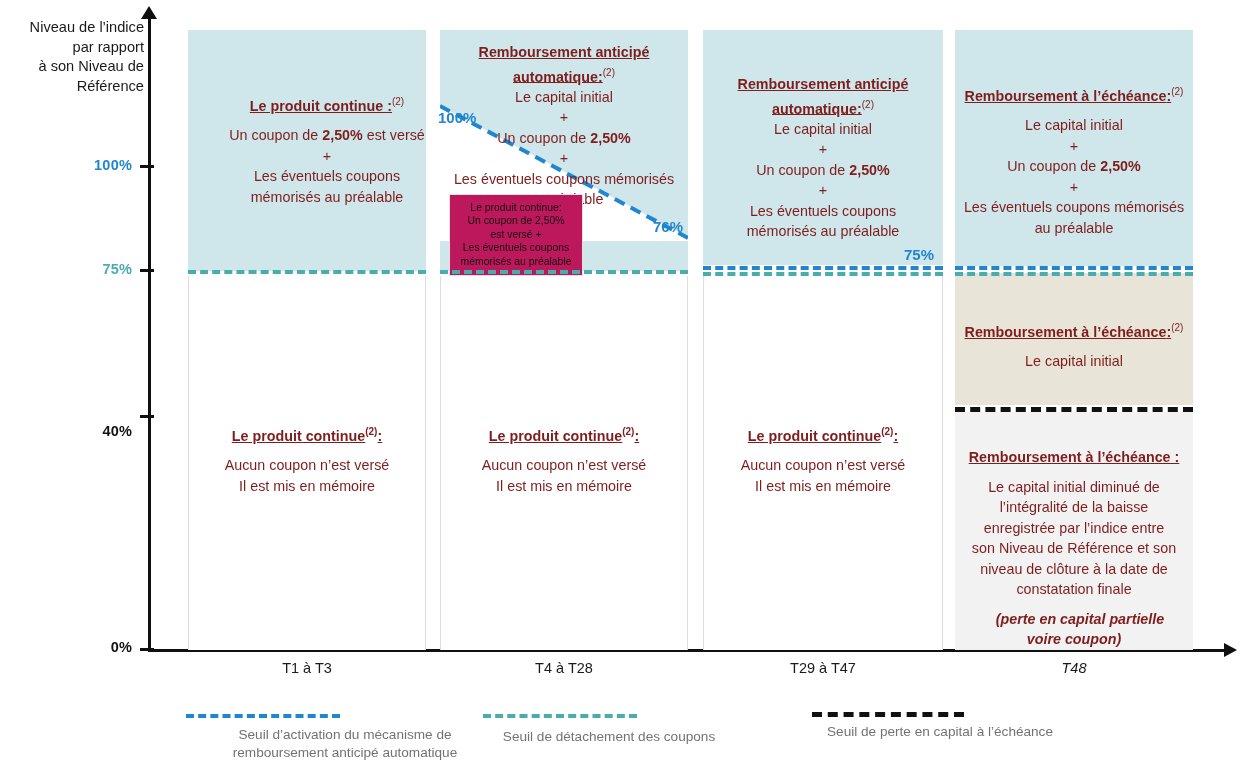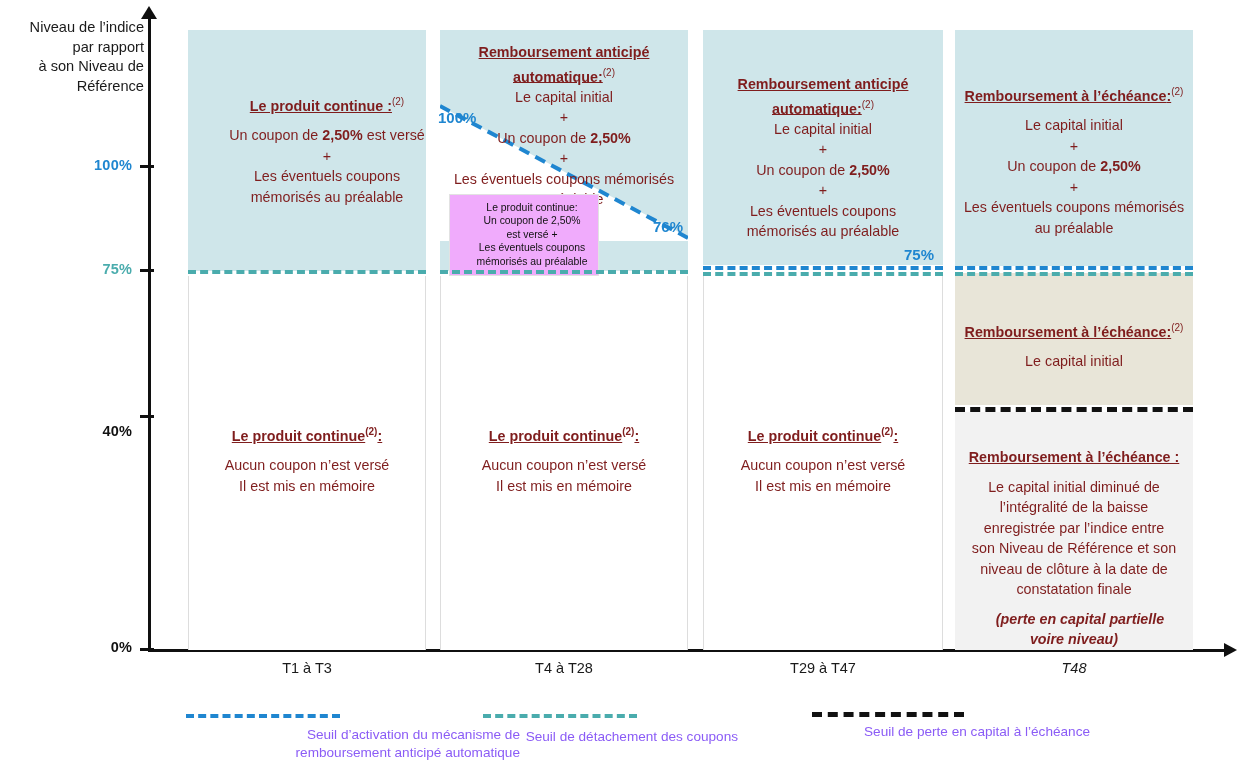--- a/index.html
+++ b/index.html
@@ -38,43 +38,43 @@
   .txt{position:absolute;left:0;right:0;text-align:center;line-height:20.5px;font-size:14.3px;color:#7f1d1d;}
   .txt .hd{font-weight:bold;text-decoration:underline;}
   .txt .b{font-weight:bold;}
   .sup{font-size:10px;vertical-align:super;font-weight:bold;text-decoration:none;display:inline-block;}
   .sup-n{font-size:10px;vertical-align:super;font-weight:normal;text-decoration:none;display:inline-block;}
   .gap{display:block;height:9px;}
 
   
   #inset-box{
     position:absolute;left:9px;top:194px;width:124px;
-    background:#f0abfc;border:1px solid #e2e2e2;
-    padding:6px 4px 7px 20px;text-align:center;
+    background:#be185d;border:1px solid #e2e2e2;
+    padding:6px 4px 7px 4px;text-align:center;
     font-size:10.4px;line-height:13.4px;color:#111;
   }
 
   
   .dash{position:absolute;height:0;border-top-style:dashed;}
   .dash-blue{border-top:4px dashed #1f86d0;}
   .dash-teal{border-top:4px dashed #4aacad;}
   .dash-black{border-top:5px dashed #111111;}
 
   
   #diag-wrap{position:absolute;left:0;top:0;width:100%;height:650px;pointer-events:none;}
 
   .pct{position:absolute;font-size:15px;font-weight:bold;color:#1f86d0;}
 
   
   .xlab{position:absolute;top:660px;text-align:center;font-size:14.5px;color:#1a1a1a;}
 
   
   .lg{position:absolute;}
   .lg-line{position:absolute;height:0;}
-  .lg-txt{position:absolute;font-size:13.6px;line-height:17.5px;color:#8b5cf6;text-align:right;}
+  .lg-txt{position:absolute;font-size:13.6px;line-height:17.5px;color:#737373;text-align:center;}
 </style>
 </head>
 <body>
 
 <div class="stage">
 
   <div id="y-axis-title">Niveau de l’indice
 par rapport
 à son Niveau de
 Référence</div>
@@ -204,21 +204,21 @@
       <span class="hd">Remboursement à l’échéance :</span>
       <span class="gap"></span>
       <span>Le capital initial diminué de</span><br>
       <span>l’intégralité de la baisse</span><br>
       <span>enregistrée par l’indice entre</span><br>
       <span>son Niveau de Référence et son</span><br>
       <span>niveau de clôture à la date de</span><br>
       <span>constatation finale</span>
       <span class="gap"></span>
       <span style="font-weight:bold;font-style:italic;margin-left:12px;">(perte en capital partielle</span><br>
-      <span style="font-weight:bold;font-style:italic;">voire niveau)</span>
+      <span style="font-weight:bold;font-style:italic;">voire coupon)</span>
     </div>
   </div>
 
   <div class="dash dash-teal" style="left:188px;width:238px;top:270px;"></div>
   <div class="dash dash-teal" style="left:440px;width:248px;top:270px;"></div>
   <div class="dash dash-blue" style="left:703px;width:240px;top:266px;"></div>
   <div class="dash dash-teal" style="left:703px;width:240px;top:272px;"></div>
   <div class="dash dash-blue" style="left:955px;width:238px;top:266px;"></div>
   <div class="dash dash-teal" style="left:955px;width:238px;top:272px;"></div>
   <div class="dash dash-black" style="left:955px;width:238px;top:407px;"></div>

